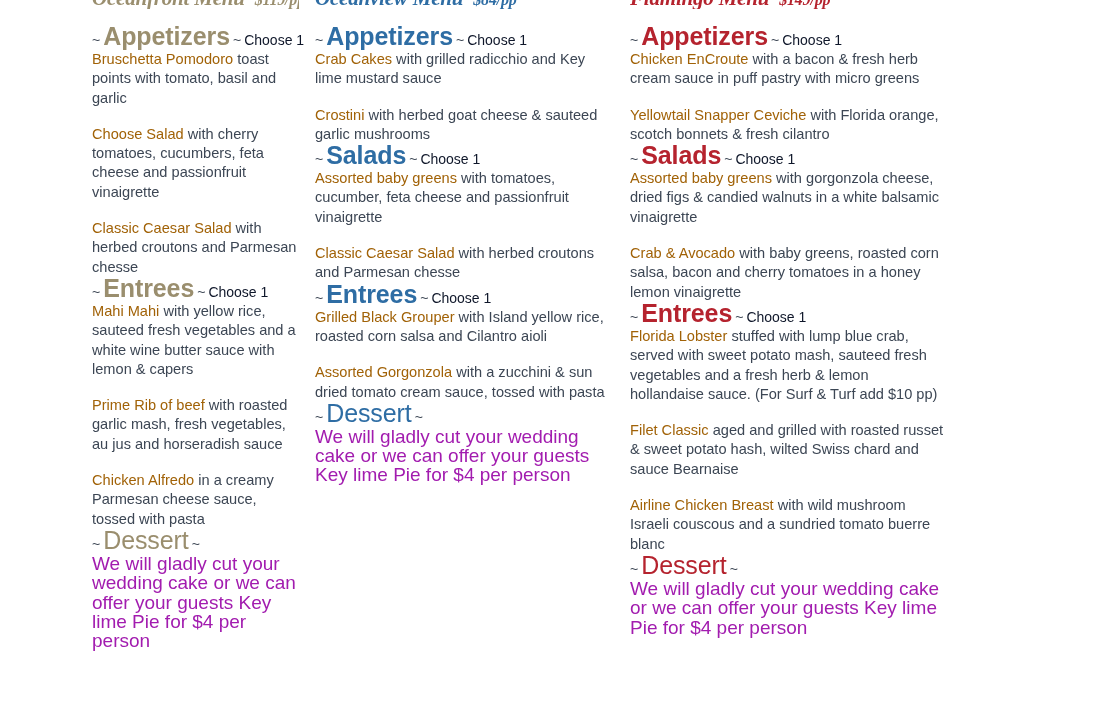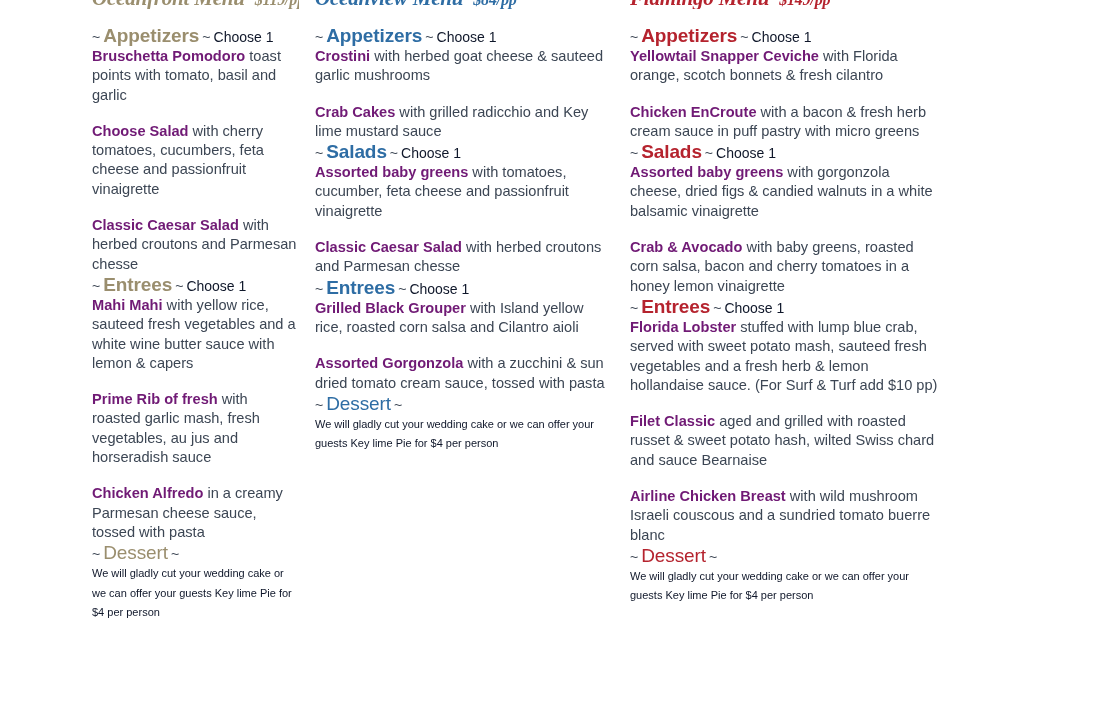--- a/index.html
+++ b/index.html
@@ -76,21 +76,21 @@
     margin: 0 0 0 0;
     line-height: 20px;
     white-space: nowrap;
   }
   .section-head .tilde {
     font-size: 14px;
     color: #3c4654;
     font-weight: 400;
   }
   .section-head .sec-name {
-    font-size: 19px;
+    font-size: 25px;
     font-weight: bold;
     letter-spacing: -0.1px;
     margin: 0 3px;
   }
   .section-head .choose {
     font-size: 14px;
     color: #0f172a;
     font-weight: 400;
     margin-left: 3px;
   }
@@ -108,28 +108,28 @@
   .dish {
     font-size: 14.6px;
     line-height: 19.3px;
     margin: 0;
     color: #3c4654;
   }
   .dish + .dish { margin-top: 17px; }
   .section-head + .dish { margin-top: 0; }
 
   .dish .dish-name {
-    font-weight: bold;
-    color: #701a75;
+    font-weight: normal;
+    color: #a16207;
   }
 
   .dessert-note {
-    font-size: 11px;
+    font-size: 19px;
     line-height: 19.3px;
-    color: #0f172a;
+    color: #a21caf;
     margin: 0;
   }
 
   .sec-block { margin-top: 1px; }
   .sec-block:first-child { margin-top: 0; }
 </style>
 </head>
 <body>
 
 <div class="menu-sheet">
@@ -142,38 +142,38 @@
         <div class="col-body">
           <div class="sec-block">
             <div class="section-head"><span class="tilde">~</span><span class="sec-name">Appetizers</span><span class="tilde">~</span><span class="choose">Choose 1</span></div>
             <p class="dish"><span class="dish-name">Bruschetta Pomodoro</span><span> toast points with tomato, basil and garlic</span></p>
             <p class="dish"><span class="dish-name">Choose Salad</span><span> with cherry tomatoes, cucumbers, feta cheese and passionfruit vinaigrette</span></p>
             <p class="dish"><span class="dish-name">Classic Caesar Salad</span><span> with herbed croutons and Parmesan chesse</span></p>
           </div>
           <div class="sec-block">
             <div class="section-head"><span class="tilde">~</span><span class="sec-name">Entrees</span><span class="tilde">~</span><span class="choose">Choose 1</span></div>
             <p class="dish"><span class="dish-name">Mahi Mahi</span><span> with yellow rice, sauteed fresh vegetables and a white wine butter sauce with lemon &amp; capers</span></p>
-            <p class="dish"><span class="dish-name">Prime Rib of fresh</span><span> with roasted garlic mash, fresh vegetables, au jus and horseradish sauce</span></p>
+            <p class="dish"><span class="dish-name">Prime Rib of beef</span><span> with roasted garlic mash, fresh vegetables, au jus and horseradish sauce</span></p>
             <p class="dish"><span class="dish-name">Chicken Alfredo</span><span> in a creamy Parmesan cheese sauce, tossed with pasta</span></p>
           </div>
           <div class="sec-block">
             <div class="section-head no-choose"><span class="tilde">~</span><span class="sec-name">Dessert</span><span class="tilde">~</span></div>
             <p class="dessert-note">We will gladly cut your wedding cake or we can offer your guests Key lime Pie for $4 per person</p>
           </div>
         </div>
       </div>
       <div class="menu-column col-2">
         <div class="menu-title-clip">
           <div class="menu-title"><span>Oceanview Menu</span><span class="price">$84/pp</span></div>
         </div>
         <div class="col-body">
           <div class="sec-block">
             <div class="section-head"><span class="tilde">~</span><span class="sec-name">Appetizers</span><span class="tilde">~</span><span class="choose">Choose 1</span></div>
+            <p class="dish"><span class="dish-name">Crab Cakes</span><span> with grilled radicchio and Key lime mustard sauce</span></p>
             <p class="dish"><span class="dish-name">Crostini</span><span> with herbed goat cheese &amp; sauteed garlic mushrooms</span></p>
-            <p class="dish"><span class="dish-name">Crab Cakes</span><span> with grilled radicchio and Key lime mustard sauce</span></p>
           </div>
           <div class="sec-block">
             <div class="section-head"><span class="tilde">~</span><span class="sec-name">Salads</span><span class="tilde">~</span><span class="choose">Choose 1</span></div>
             <p class="dish"><span class="dish-name">Assorted baby greens</span><span> with tomatoes, cucumber, feta cheese and passionfruit vinaigrette</span></p>
             <p class="dish"><span class="dish-name">Classic Caesar Salad</span><span> with herbed croutons and Parmesan chesse</span></p>
           </div>
           <div class="sec-block">
             <div class="section-head"><span class="tilde">~</span><span class="sec-name">Entrees</span><span class="tilde">~</span><span class="choose">Choose 1</span></div>
             <p class="dish"><span class="dish-name">Grilled Black Grouper</span><span> with Island yellow rice, roasted corn salsa and Cilantro aioli</span></p>
             <p class="dish"><span class="dish-name">Assorted Gorgonzola</span><span> with a zucchini &amp; sun dried tomato cream sauce, tossed with pasta</span></p>
@@ -184,22 +184,22 @@
           </div>
         </div>
       </div>
       <div class="menu-column col-3">
         <div class="menu-title-clip">
           <div class="menu-title"><span>Flamingo Menu</span><span class="price">$149/pp</span></div>
         </div>
         <div class="col-body">
           <div class="sec-block">
             <div class="section-head"><span class="tilde">~</span><span class="sec-name">Appetizers</span><span class="tilde">~</span><span class="choose">Choose 1</span></div>
+            <p class="dish"><span class="dish-name">Chicken EnCroute</span><span> with a bacon &amp; fresh herb cream sauce in puff pastry with micro greens</span></p>
             <p class="dish"><span class="dish-name">Yellowtail Snapper Ceviche</span><span> with Florida orange, scotch bonnets &amp; fresh cilantro</span></p>
-            <p class="dish"><span class="dish-name">Chicken EnCroute</span><span> with a bacon &amp; fresh herb cream sauce in puff pastry with micro greens</span></p>
           </div>
           <div class="sec-block">
             <div class="section-head"><span class="tilde">~</span><span class="sec-name">Salads</span><span class="tilde">~</span><span class="choose">Choose 1</span></div>
             <p class="dish"><span class="dish-name">Assorted baby greens</span><span> with gorgonzola cheese, dried figs &amp; candied walnuts in a white balsamic vinaigrette</span></p>
             <p class="dish"><span class="dish-name">Crab &amp; Avocado</span><span> with baby greens, roasted corn salsa, bacon and cherry tomatoes in a honey lemon vinaigrette</span></p>
           </div>
           <div class="sec-block">
             <div class="section-head"><span class="tilde">~</span><span class="sec-name">Entrees</span><span class="tilde">~</span><span class="choose">Choose 1</span></div>
             <p class="dish"><span class="dish-name">Florida Lobster</span><span> stuffed with lump blue crab, served with sweet potato mash, sauteed fresh vegetables and a fresh herb &amp; lemon hollandaise sauce. (For Surf &amp; Turf add $10 pp)</span></p>
             <p class="dish"><span class="dish-name">Filet Classic</span><span> aged and grilled with roasted russet &amp; sweet potato hash, wilted Swiss chard and sauce Bearnaise</span></p>

